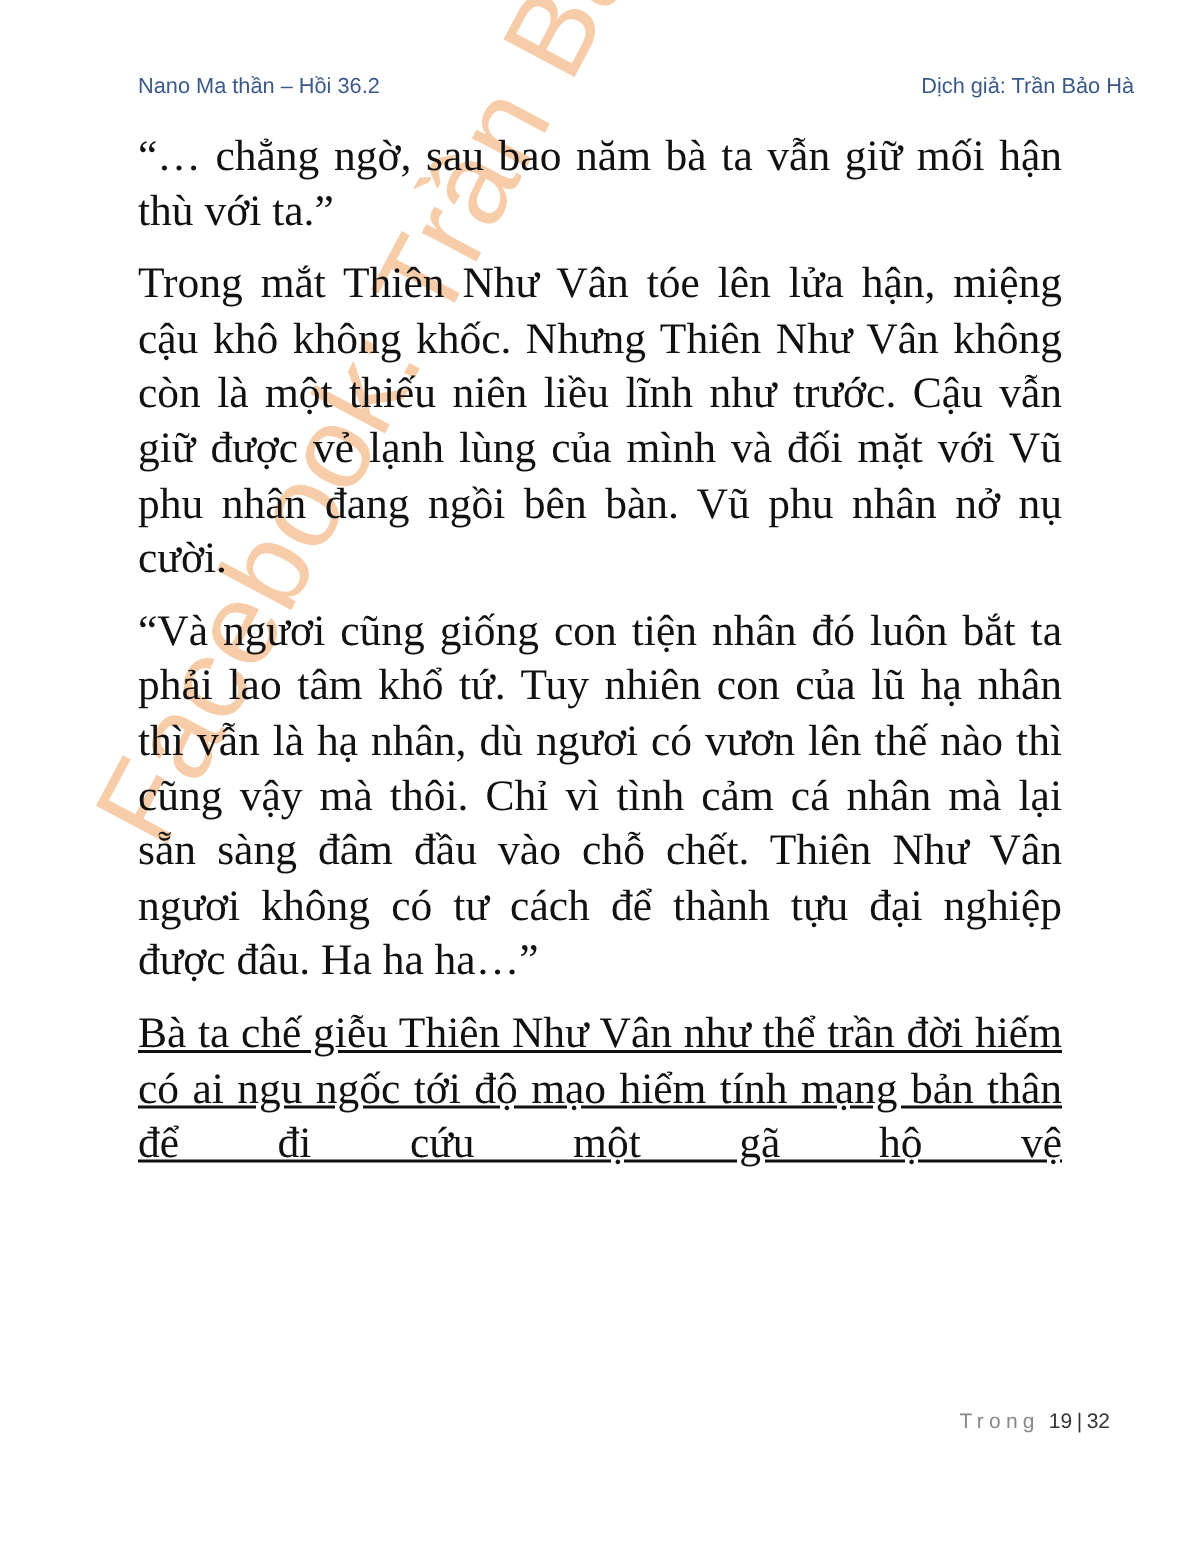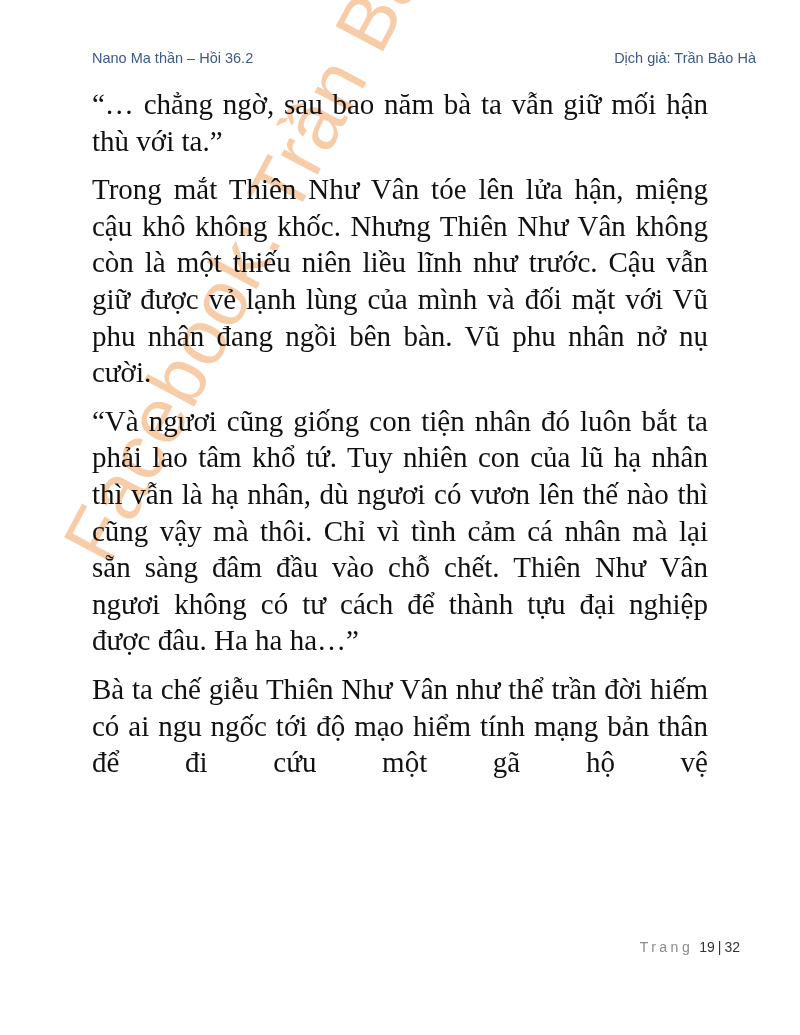--- a/index.html
+++ b/index.html
@@ -9,21 +9,21 @@
     position: absolute; left: 92px; right: 92px; top: 46px; height: 24px;
     display: flex; justify-content: space-between; align-items: center;
     font-family: "Liberation Sans", sans-serif; font-size: 14.5px; color: #3b5a8a;
   }
   .body-text {
     position: absolute; left: 92px; width: 616px; top: 86px;
     font-family: "Liberation Serif", serif; font-size: 29px; line-height: 36.6px;
     color: #111; text-align: justify;
   }
   .para { margin: 0 0 12px 0; text-align-last: auto; }
-  .para.last-line-justify { text-align-last: justify; }
+  .para.last-line-justify { text-align-last: justify; text-decoration: underline; }
   .watermark {
     position: absolute; left: 85px; top: 510px;
     font-family: "Liberation Sans", sans-serif; font-size: 78px; color: #f2a462;
     opacity: 0.55; transform: rotate(-62deg); transform-origin: left center;
     white-space: nowrap; letter-spacing: 1px; pointer-events: none;
     margin-left: 0; width: 700px;
   }
   .footer {
     position: absolute; right: 108px; top: 939px;
     font-family: "Liberation Sans", sans-serif; font-size: 14px; color: #8a8a8a;
@@ -46,19 +46,19 @@
   <div class="watermark">Facebook: Trần Bảo Hà</div>
 
   <div class="body-text">
     <p class="para">“… chẳng ngờ, sau bao năm bà ta vẫn giữ mối hận thù với ta.”</p>
     <p class="para">Trong mắt Thiên Như Vân tóe lên lửa hận, miệng cậu khô không khốc. Nhưng Thiên Như Vân không còn là một thiếu niên liều lĩnh như trước. Cậu vẫn giữ được vẻ lạnh lùng của mình và đối mặt với Vũ phu nhân đang ngồi bên bàn. Vũ phu nhân nở nụ cười.</p>
     <p class="para">“Và ngươi cũng giống con tiện nhân đó luôn bắt ta phải lao tâm khổ tứ. Tuy nhiên con của lũ hạ nhân thì vẫn là hạ nhân, dù ngươi có vươn lên thế nào thì cũng vậy mà thôi. Chỉ vì tình cảm cá nhân mà lại sẵn sàng đâm đầu vào chỗ chết. Thiên Như Vân ngươi không có tư cách để thành tựu đại nghiệp được đâu. Ha ha ha…”</p>
     <p class="para last-line-justify">Bà ta chế giễu Thiên Như Vân như thể trần đời hiếm có ai ngu ngốc tới độ mạo hiểm tính mạng bản thân để đi cứu một gã hộ vệ</p>
   </div>
 
   <div class="footer">
-    <span class="label">Trang</span>
+    <span class="label">Trong</span>
     <span class="num">19</span>
     <span class="sep">|</span>
     <span class="num">32</span>
   </div>
 
 </div>
 
 </body></html>

